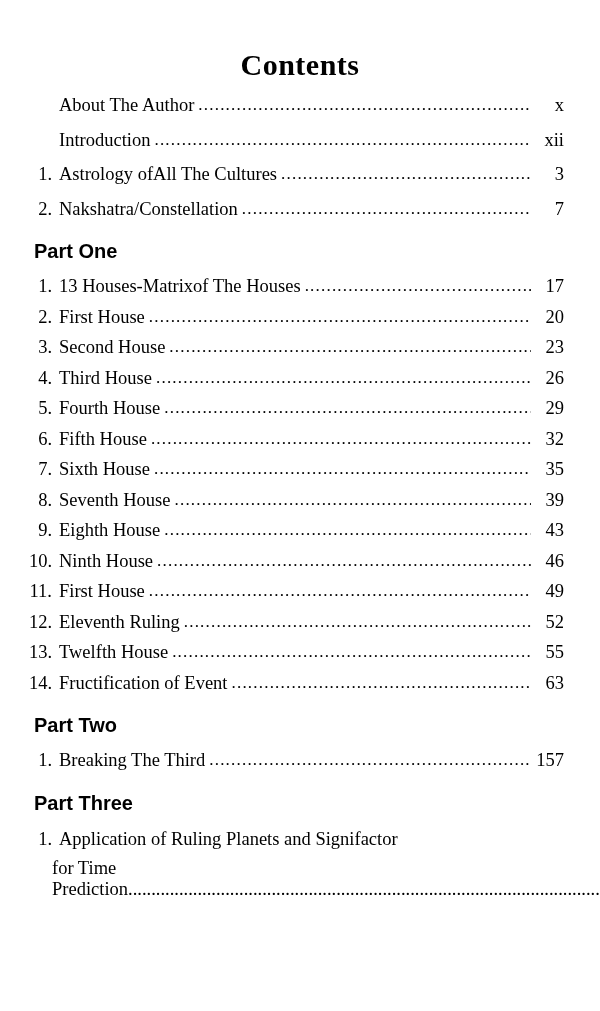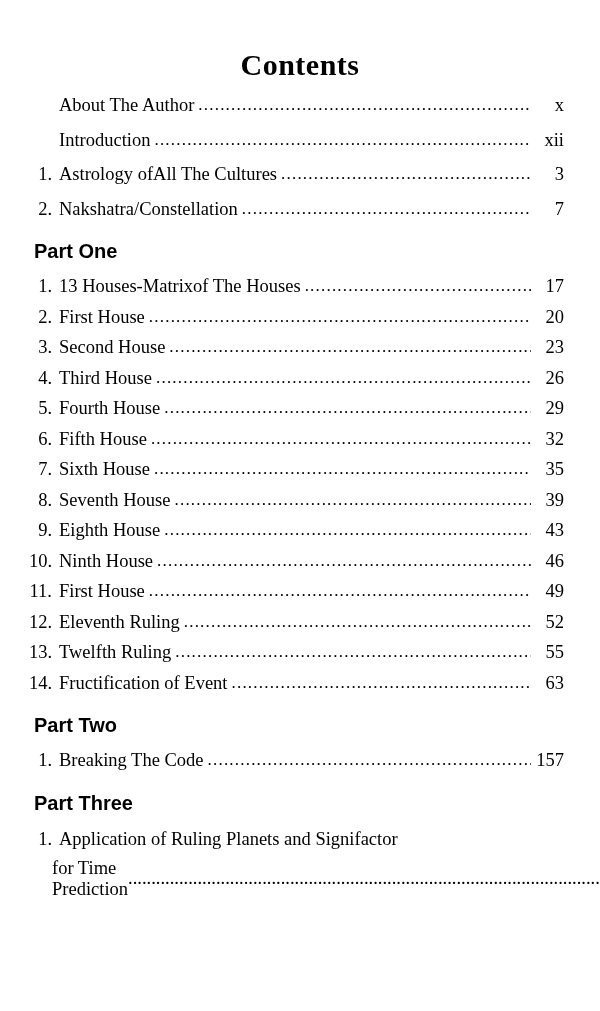--- a/index.html
+++ b/index.html
@@ -90,21 +90,21 @@
     margin-bottom: 12px;
     font-size: 18.5px;
   }
   .multiline .row1 {
     display: flex;
     align-items: baseline;
     margin-bottom: 8px;
   }
   .multiline .row2 {
     display: flex;
-    align-items: center;
+    align-items: flex-end;
     padding-left: 34px;
   }
   .multiline .num {
     width: 34px;
     flex: 0 0 34px;
     text-align: right;
     padding-right: 7px;
   }
 </style>
 </head>
@@ -231,40 +231,40 @@
 
       <div class="entry">
         <span class="num">12.</span>
         <span class="label">Eleventh Ruling</span>
         <span class="dots">.......................................................................................................</span>
         <span class="page-no">52</span>
       </div>
 
       <div class="entry">
         <span class="num">13.</span>
-        <span class="label">Twelfth Ruling</span>
+        <span class="label">Twelfth House</span>
         <span class="dots">.......................................................................................................</span>
         <span class="page-no">55</span>
       </div>
 
       <div class="entry">
         <span class="num">14.</span>
         <span class="label">Fructification of Event</span>
         <span class="dots">.......................................................................................................</span>
         <span class="page-no">63</span>
       </div>
 
     </div>
 
     <div class="part-heading">Part Two</div>
 
     <div>
       <div class="entry">
         <span class="num">1.</span>
-        <span class="label">Breaking The Code</span>
+        <span class="label">Breaking The Third</span>
         <span class="dots">.......................................................................................................</span>
         <span class="page-no">157</span>
       </div>
     </div>
 
     <div class="part-heading">Part Three</div>
 
     <div class="multiline">
       <div class="row1">
         <span class="num">1.</span>

